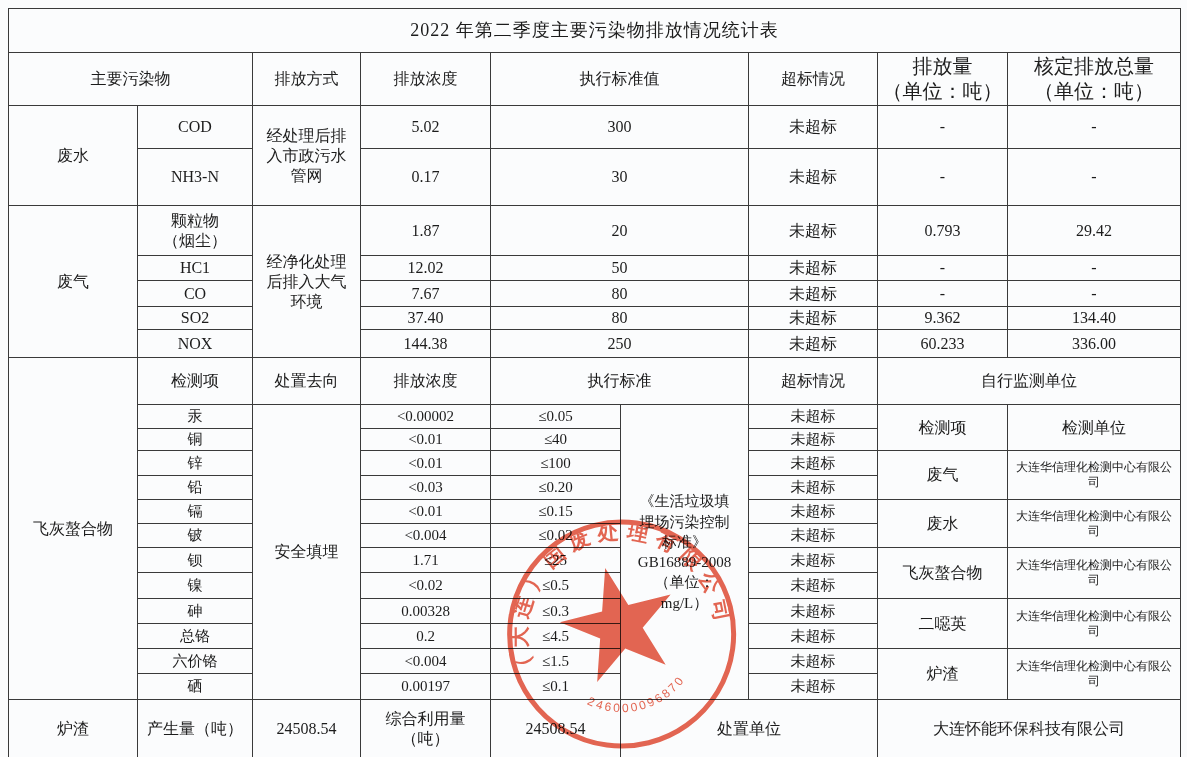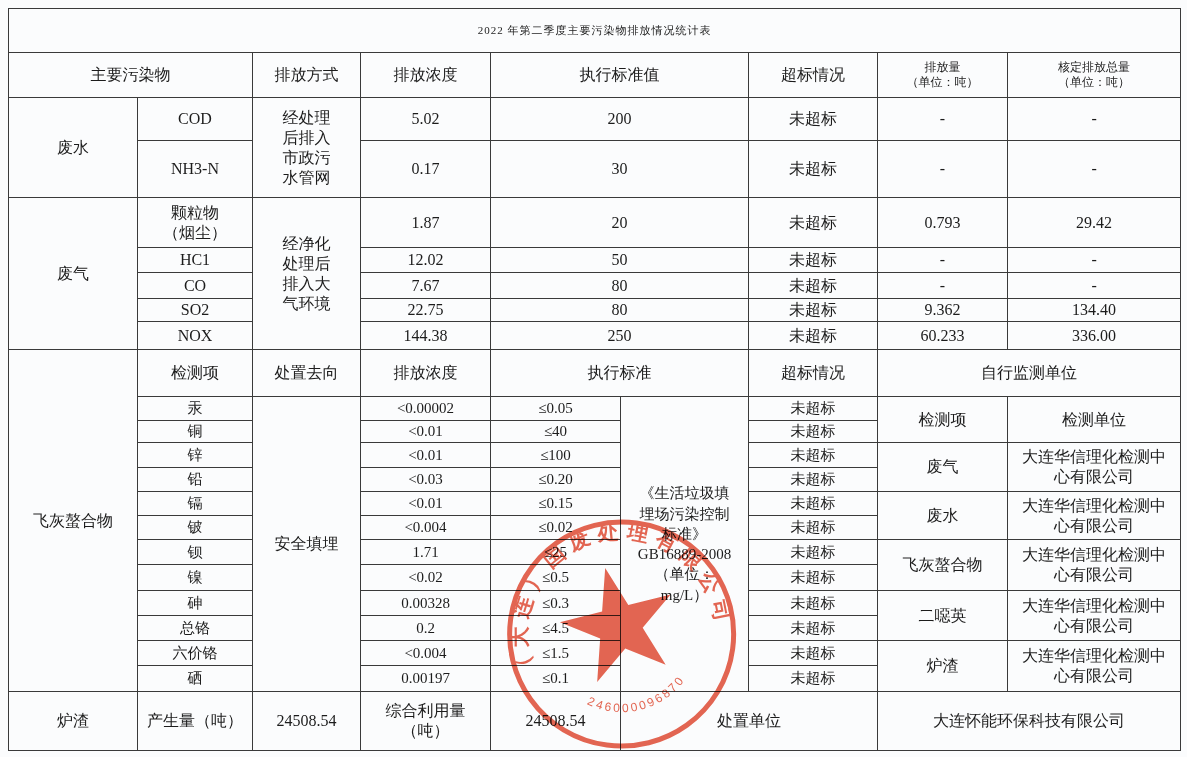--- a/index.html
+++ b/index.html
@@ -16,27 +16,27 @@
     border-collapse:collapse;table-layout:fixed;width:1172px;height:742px;
   }
   td{
     border:1.5px solid #3a3a3a;
     text-align:center;vertical-align:middle;
     padding:1px 2px;
     font-size:16px;line-height:1.25;
     overflow:hidden;
   }
   tr.hrow td{font-size:16px;}
-  td.title{font-size:11px;letter-spacing:1px;}
-  td.method{padding:1px 26px;margin-left:38px;}
+  td.title{font-size:18px;letter-spacing:1px;}
+  td.method{padding:1px 10px;margin-left:38px;}
   td.note{padding:1px 13px;font-size:15px;line-height:1.35;}
   td.small{font-size:15px;}
-  td.company{padding:1px 8px;font-size:16px;}
+  td.company{padding:1px 8px;font-size:12px;}
   .wrap2{white-space:pre-line;}
-  .unitline{font-size:12px;}
+  .unitline{font-size:20px;}
   
   #stamp{
     position:absolute;left:497px;top:514px;width:250px;height:243px;
     transform:rotate(-14deg);
     opacity:.85;mix-blend-mode:multiply;
     pointer-events:none;
   }
 </style>
 </head>
 <body>
@@ -74,21 +74,21 @@
       <div class="unitline">核定排放总量</div>
       <div class="unitline">（单位：吨）</div>
     </td>
   </tr>
 
   <tr style="height:43px">
     <td rowspan="2">废水</td>
     <td>COD</td>
     <td class="method" rowspan="2">经处理后排入市政污水管网</td>
     <td>5.02</td>
-    <td colspan="2">200</td>
+    <td colspan="2">300</td>
     <td>未超标</td>
     <td>-</td>
     <td>-</td>
   </tr>
   <tr style="height:57px">
     <td>NH3-N</td>
     <td>0.17</td>
     <td colspan="2">30</td>
     <td>未超标</td>
     <td>-</td>
@@ -117,21 +117,21 @@
   <tr style="height:26px">
     <td>CO</td>
     <td>7.67</td>
     <td colspan="2">80</td>
     <td>未超标</td>
     <td>-</td>
     <td>-</td>
   </tr>
   <tr style="height:22px">
     <td>SO2</td>
-    <td>22.75</td>
+    <td>37.40</td>
     <td colspan="2">80</td>
     <td>未超标</td>
     <td>9.362</td>
     <td>134.40</td>
   </tr>
   <tr style="height:28px">
     <td>NOX</td>
     <td>144.38</td>
     <td colspan="2">250</td>
     <td>未超标</td>

